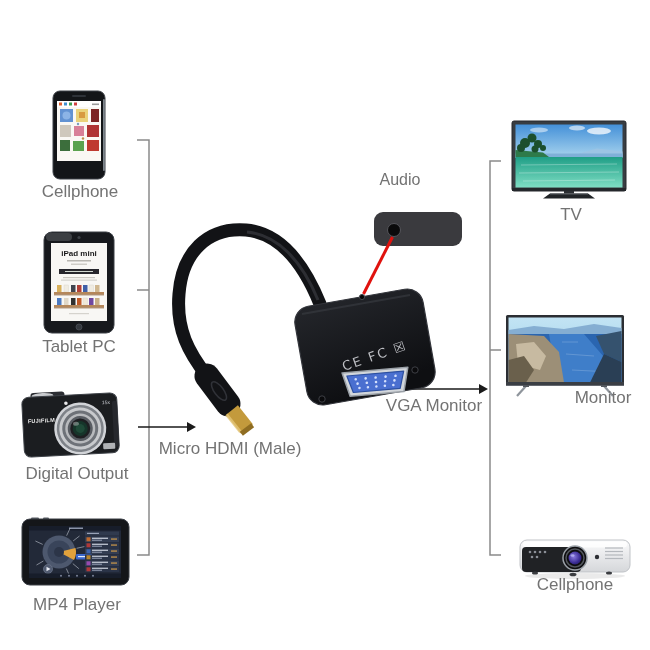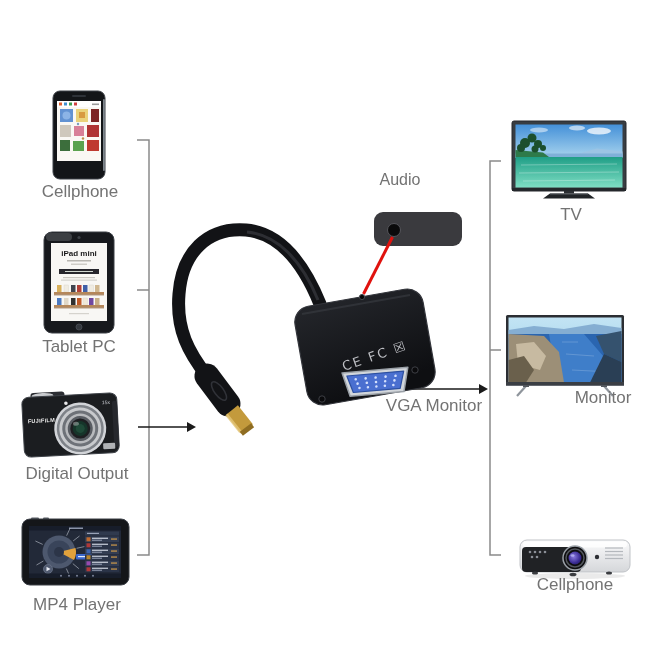--- a/index.html
+++ b/index.html
@@ -379,19 +379,20 @@
       </g>
     </svg>
   </div>
 
   <div class="label" style="left:80px;top:183px;">Cellphone</div>
   <div class="label" style="left:79px;top:338px;">Tablet PC</div>
   <div class="label" style="left:77px;top:465px;">Digital Output</div>
   <div class="label" style="left:77px;top:596px;">MP4 Player</div>
 
   <div class="label small" style="left:400px;top:171px;">Audio</div>
+  <div class="label" style="left:230px;top:440px;">Micro HDMI (Male)</div>
   <div class="label" style="left:434px;top:397px;">VGA Monitor</div>
 
   <div class="label" style="left:571px;top:206px;text-align:center;">TV</div>
   <div class="label" style="left:571px;top:389px;margin-left:32px;">Monitor</div>
   <div class="label" style="left:575px;top:576px;">Cellphone</div>
 
 </div>
 
 </body></html>

